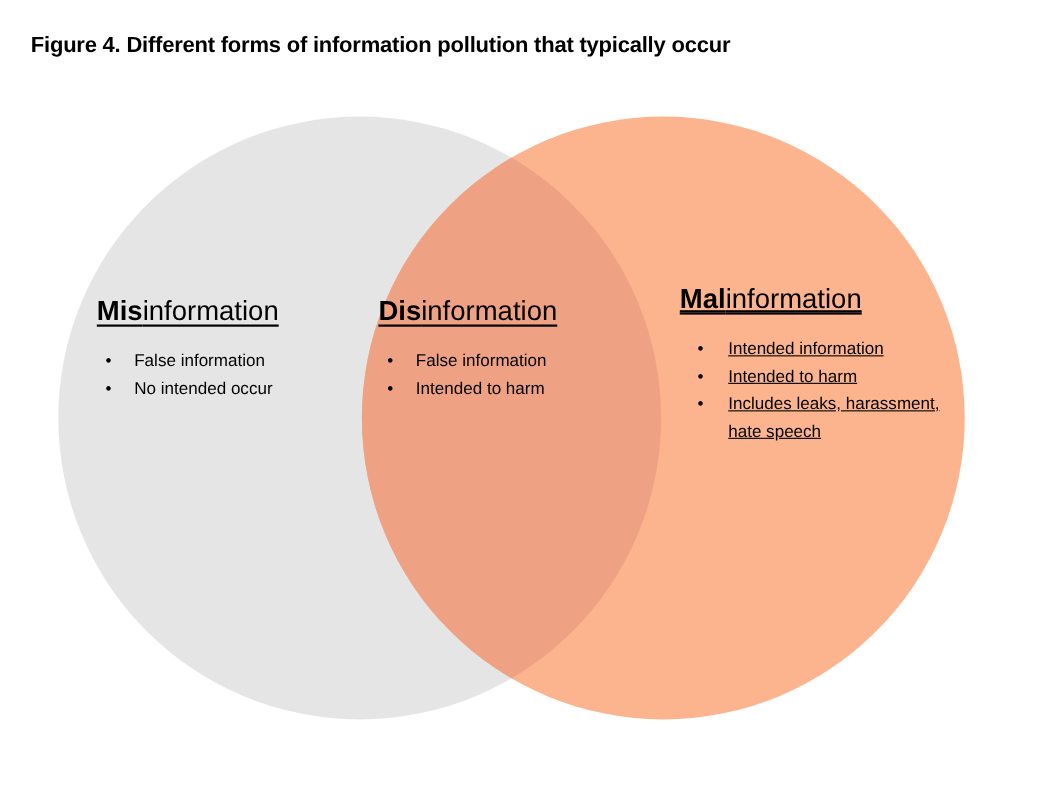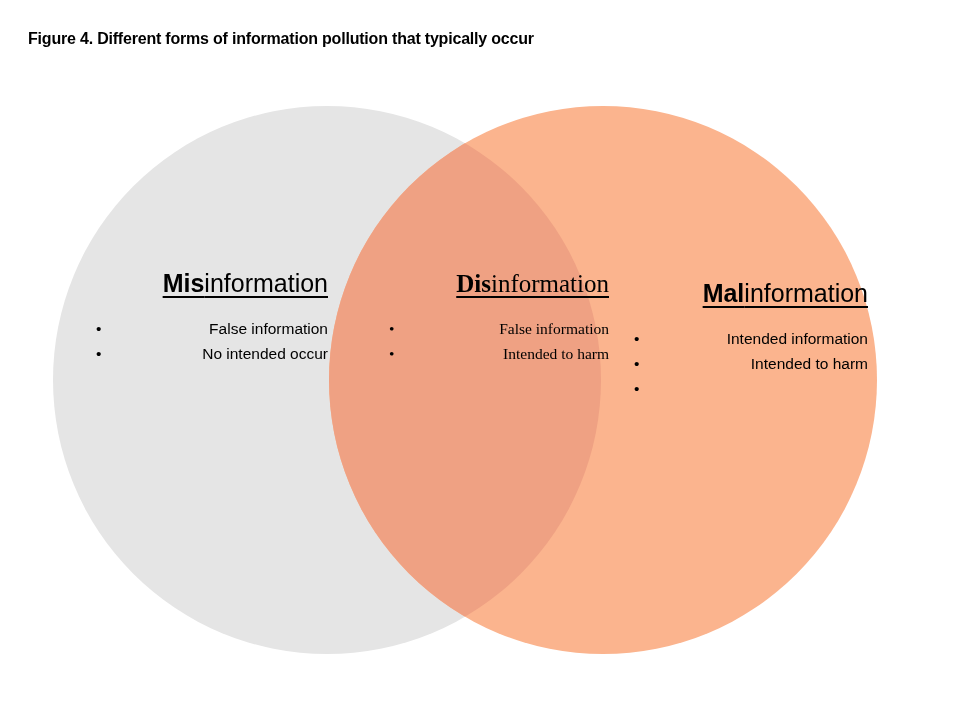--- a/index.html
+++ b/index.html
@@ -12,21 +12,21 @@
     background: #FFFFFF;
     font-family: "Liberation Sans", sans-serif;
     overflow: hidden;
     position: relative;
   }
 
   #figure-title {
     position: absolute;
     left: 28px;
     top: 30px;
-    font-size: 16px;
+    font-size: 20px;
     font-weight: bold;
     color: #000000;
     letter-spacing: -0.2px;
     white-space: nowrap;
   }
 
   
   #venn-stage {
     position: absolute;
     left: 0;
@@ -38,21 +38,20 @@
     position: absolute;
     left: 0;
     top: 0;
     display: block;
   }
 
   
   .venn-column {
     position: absolute;
     color: #000000;
-    text-align: right;
   }
 
   .column-heading {
     font-size: 25px;
     line-height: 1.1;
     color: #000000;
     text-decoration: underline;
     text-underline-offset: 4px;
     white-space: nowrap;
   }
@@ -85,31 +84,31 @@
 
   
   #column-misinformation {
     left: 88px;
     top: 270px;
     width: 240px;
   }
   #column-misinformation .bullet-wrap { margin-top: 18px; margin-left: 4px; }
 
   #column-disinformation {
-    left: 381px;
+    left: 344px;
     top: 270px;
     width: 228px;
-    font-family: Liberation Serif, serif;
   }
   #column-disinformation .bullet-wrap { margin-top: 18px; margin-left: 4px; }
 
   #column-malinformation {
     left: 618px;
-    top: 280px;
+    top: 259px;
     width: 250px;
+    text-decoration: underline;
   }
   #column-malinformation .bullet-wrap { margin-top: 18px; margin-left: 12px; }
   #column-malinformation .bullet-list li { padding-left: 32px; }
 </style>
 </head>
 <body style="background: rgb(255, 255, 255);">
 
 <div id="figure-title">Figure 4. Different forms of information pollution that typically occur</div>
 
 <div id="venn-stage">
@@ -172,16 +171,17 @@
       <li>
         <span class="bullet-dot">•</span>
         <span>Intended information</span>
       </li>
       <li>
         <span class="bullet-dot">•</span>
         <span>Intended  to harm</span>
       </li>
       <li>
         <span class="bullet-dot">•</span>
+        <span>Includes leaks, harassment, hate speech</span>
       </li>
     </ul>
   </div>
 </div>
 
 </body></html>

